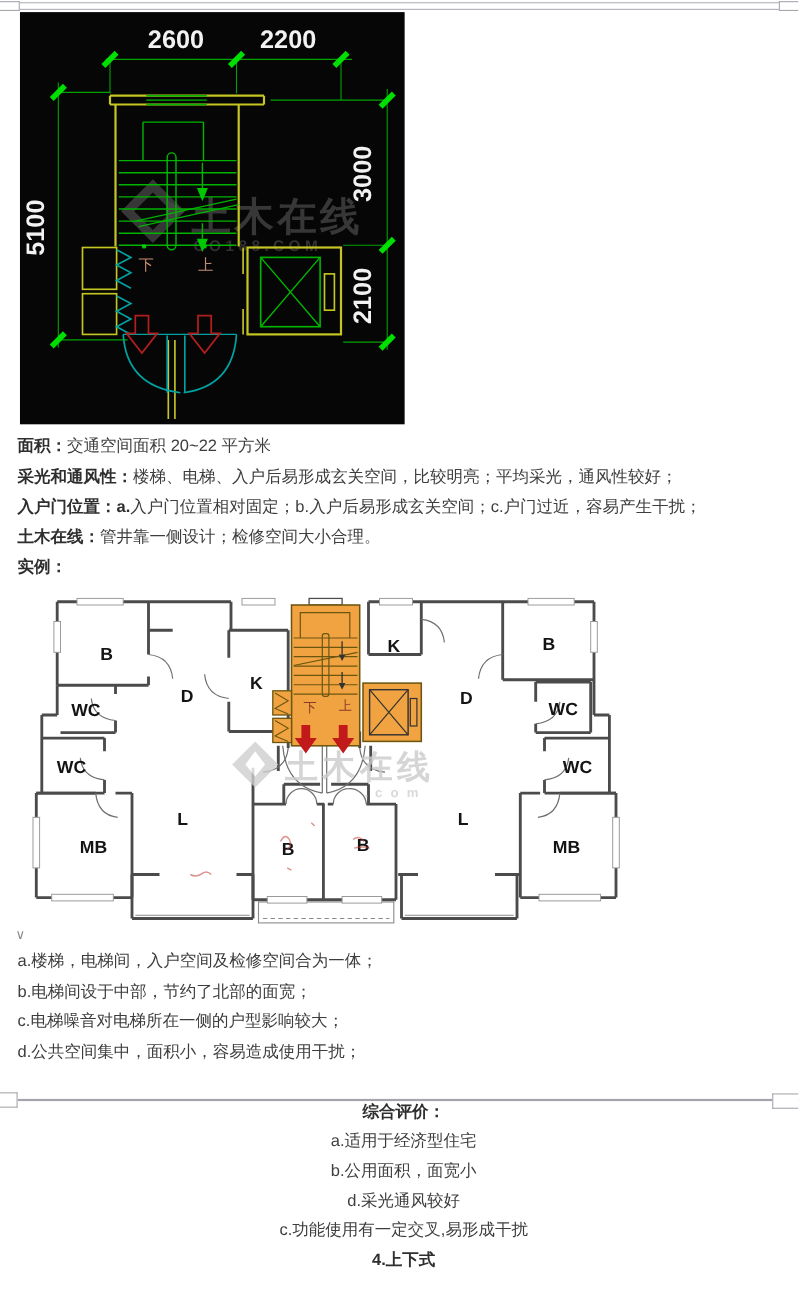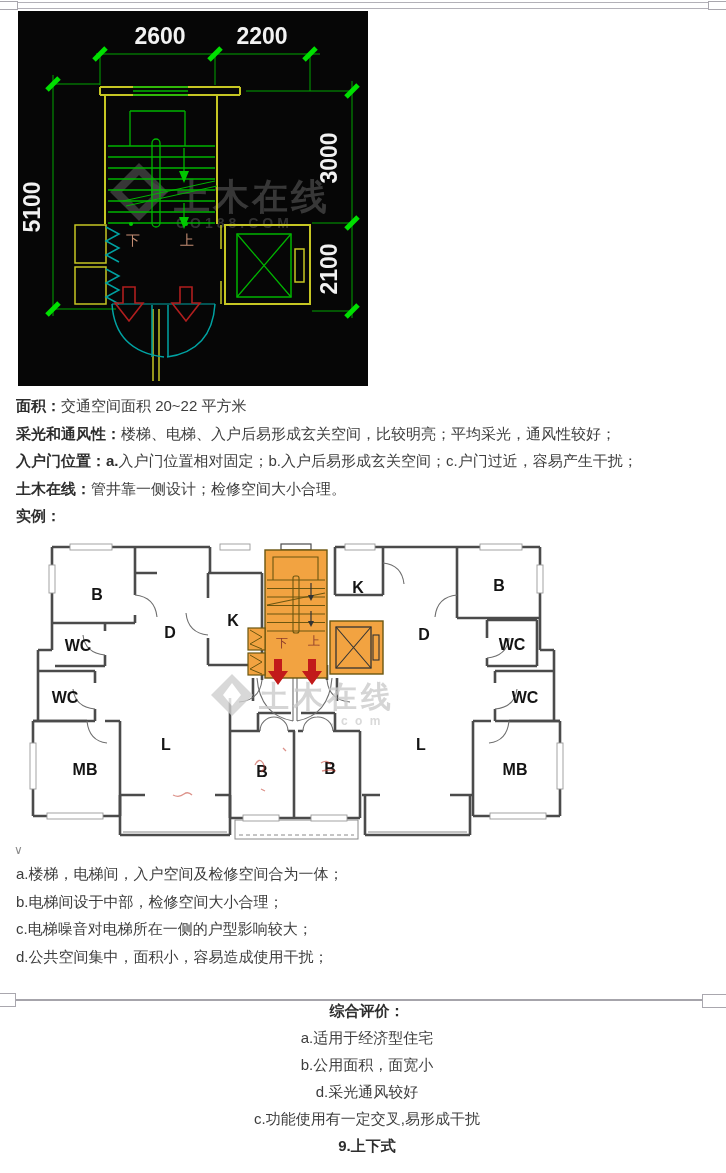--- a/index.html
+++ b/index.html
@@ -264,33 +264,33 @@
       <path d="M148 252 q6 3 11 -1 q4 -3 8 1"></path>
       <path d="M258 205 l3 3 M236 246 l4 2"></path>
     </g>
   </svg>
   </div>
 
   <div class="caret">∨</div>
 
   <div class="txt" style="top:860px;">
     <p>a.楼梯，电梯间，入户空间及检修空间合为一体；</p>
-    <p>b.电梯间设于中部，检修空间大小合理；</p>
+    <p>b.电梯间设于中部，节约了北部的面宽；</p>
     <p>c.电梯噪音对电梯所在一侧的户型影响较大；</p>
     <p>d.公共空间集中，面积小，容易造成使用干扰；</p>
   </div>
 
   <div class="pb" style="top:991px;height:18px;">
     <div class="ln" style="top:8px;height:2px;background:#a6a4ab;"></div>
     <div class="cap" style="left:0;top:2px;width:15px;height:12px;border-left:none;"></div>
     <div class="cap" style="right:0;top:3px;width:23px;height:12px;border-right:none;"></div>
   </div>
 
   <div class="txt ev" style="top:997px;text-align:center;">
     <p class="h-bold">综合评价：</p>
     <p>a.适用于经济型住宅</p>
     <p>b.公用面积，面宽小</p>
     <p>d.采光通风较好</p>
     <p>c.功能使用有一定交叉,易形成干扰</p>
-    <p class="h-bold">9.上下式</p>
+    <p class="h-bold">4.上下式</p>
   </div>
 
 </div>
 
 </body></html>

